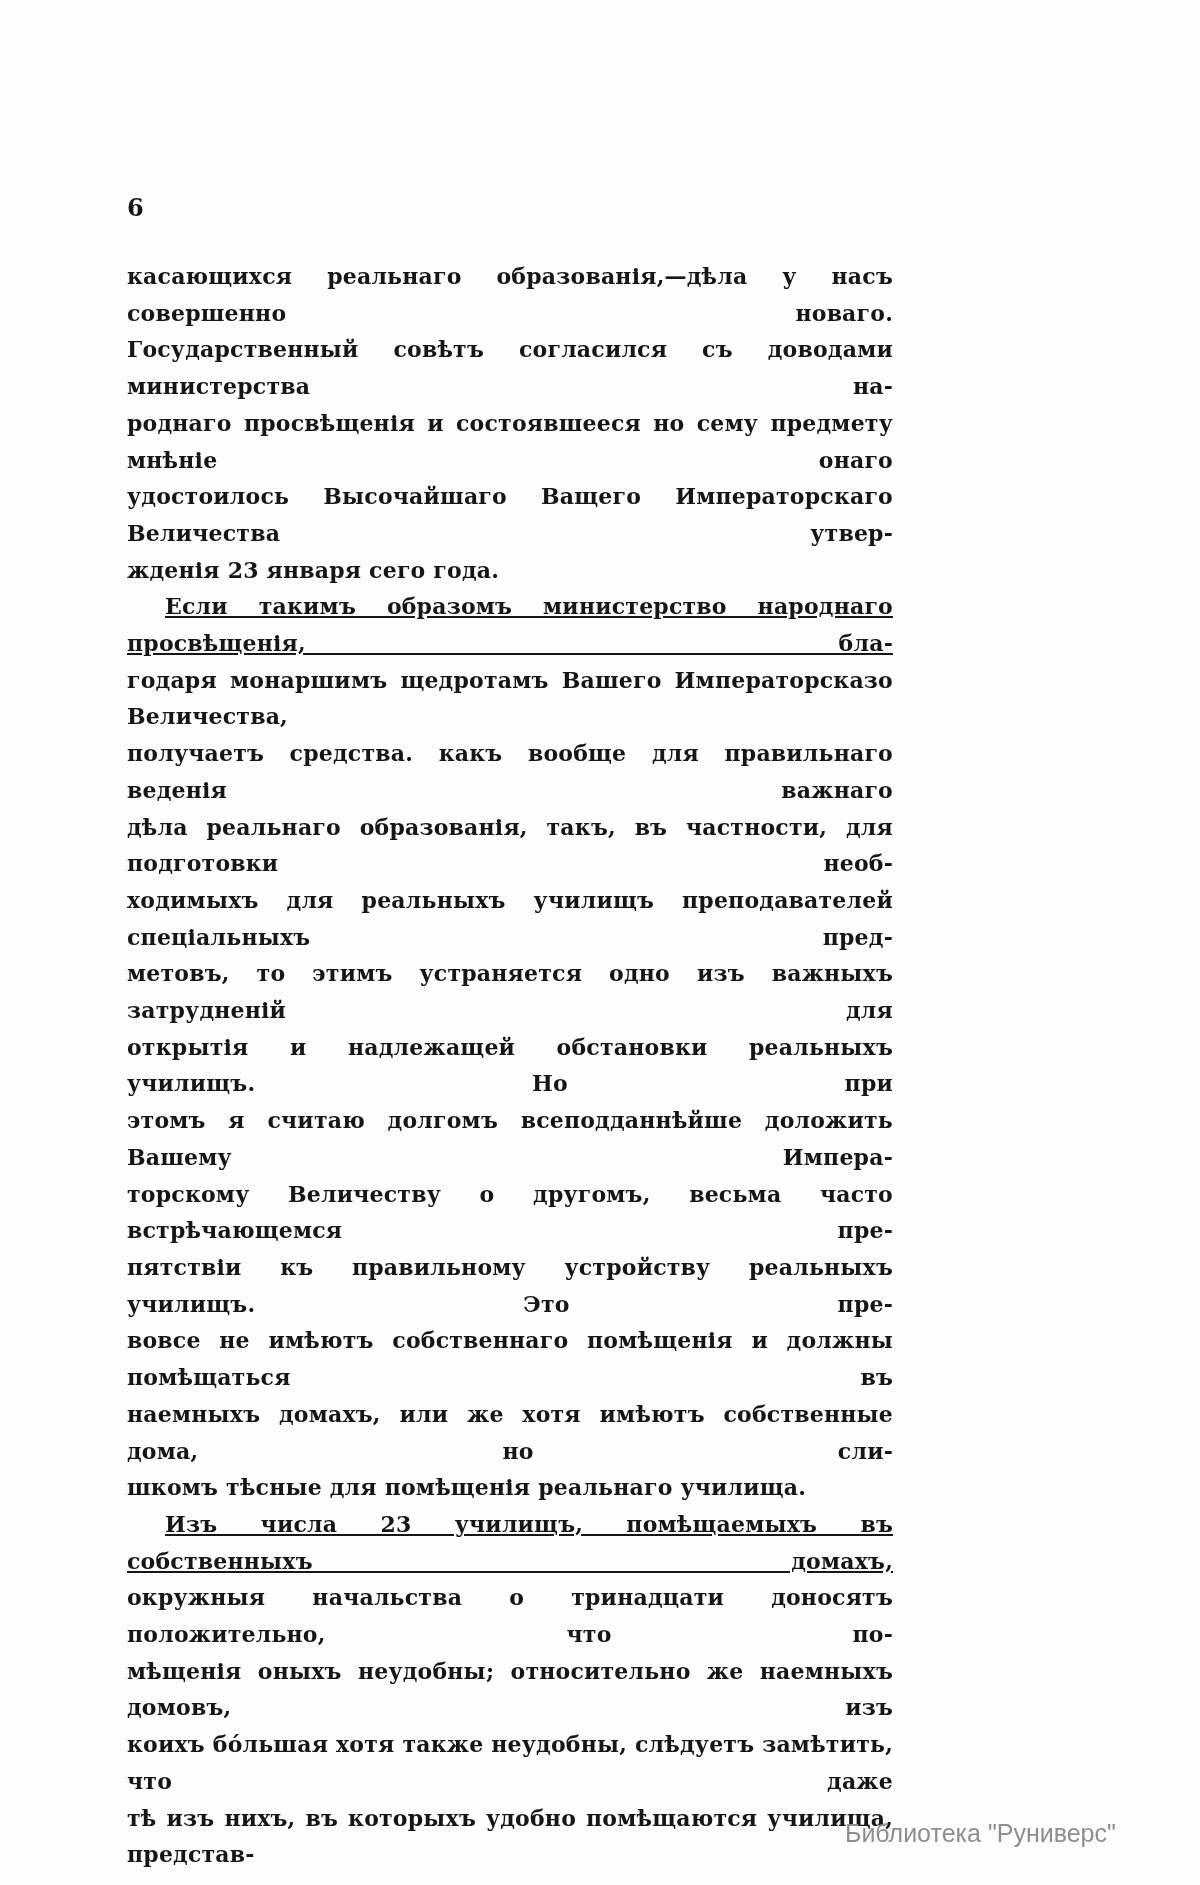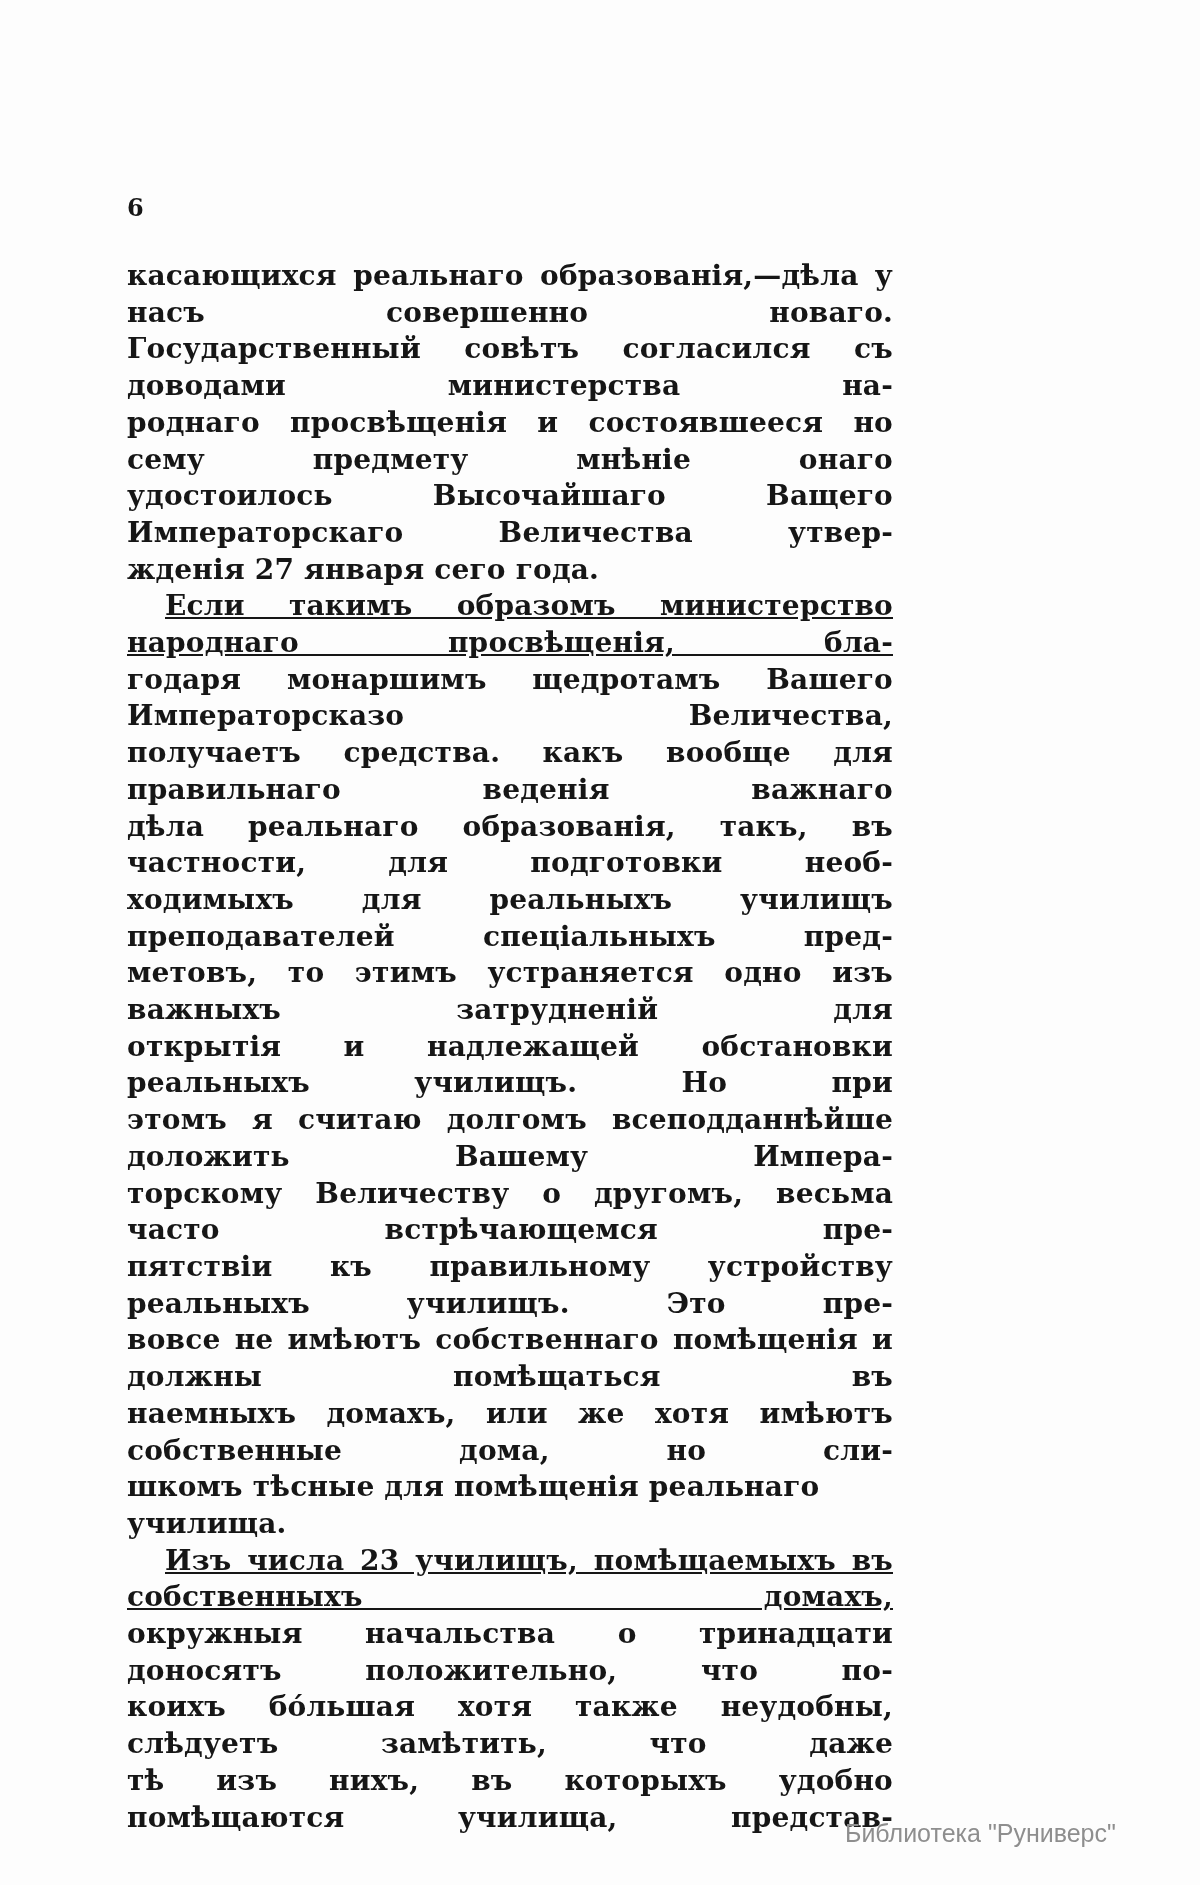--- a/index.html
+++ b/index.html
@@ -41,21 +41,21 @@
     white-space: nowrap;
     transform: translateX(-12px);
   }
   .body-text {
     position: absolute;
     top: 258px;
     left: 127px;
     width: 766px;
   }
   .line {
-    font-size: 28px;
+    font-size: 22px;
     font-weight: 700;
     line-height: 36.7px;
     letter-spacing: 0.2px;
     text-align: justify;
     text-align-last: justify;
     text-justify: inter-word;
     white-space: normal;
     overflow: hidden;
   }
   .line.indent {
@@ -87,35 +87,36 @@
 
   <div class="header">
     <span class="page-number">6</span>
   </div>
 
   <div class="body-text">
       <div class="line">касающихся реальнаго образованія,—дѣла у насъ совершенно новаго.</div>
       <div class="line">Государственный совѣтъ согласился съ доводами министерства на-</div>
       <div class="line">роднаго просвѣщенія и состоявшееся но сему предмету мнѣніе онаго</div>
       <div class="line">удостоилось Высочайшаго Ващего Императорскаго Величества утвер-</div>
-      <div class="line nojust">жденія 27 января сего года.</div>
+      <div class="line nojust">жденія 23 января сего года.</div>
       <div class="line indent">Если такимъ образомъ министерство народнаго просвѣщенія, бла-</div>
       <div class="line">годаря монаршимъ щедротамъ Вашего Императорсказо Величества,</div>
       <div class="line">получаетъ средства. какъ вообще для правильнаго веденія важнаго</div>
       <div class="line">дѣла реальнаго образованія, такъ, въ частности, для подготовки необ-</div>
       <div class="line">ходимыхъ для реальныхъ училищъ преподавателей спеціальныхъ пред-</div>
       <div class="line">метовъ, то этимъ устраняется одно изъ важныхъ затрудненій для</div>
       <div class="line">открытія и надлежащей обстановки реальныхъ училищъ. Но при</div>
       <div class="line">этомъ я считаю долгомъ всеподданнѣйше доложить Вашему Импера-</div>
       <div class="line">торскому Величеству о другомъ, весьма часто встрѣчающемся пре-</div>
       <div class="line">пятствіи къ правильному устройству реальныхъ училищъ. Это пре-</div>
       <div class="line">вовсе не имѣютъ собственнаго помѣщенія и должны помѣщаться въ</div>
       <div class="line">наемныхъ домахъ, или же хотя имѣютъ собственные дома, но сли-</div>
       <div class="line nojust">шкомъ тѣсные для помѣщенія реальнаго училища.</div>
       <div class="line indent">Изъ числа 23 училищъ, помѣщаемыхъ въ собственныхъ домахъ,</div>
       <div class="line">окружныя начальства о тринадцати доносятъ положительно, что по-</div>
+      <div class="line">мѣщенія оныхъ неудобны; относительно же наемныхъ домовъ, изъ</div>
       <div class="line">коихъ бо́льшая хотя также неудобны, слѣдуетъ замѣтить, что даже</div>
       <div class="line">тѣ изъ нихъ, въ которыхъ удобно помѣщаются училища, представ-</div>
     </div>
 
   <div class="watermark">Библиотека "Руниверс"</div>
 
 </div>
 
 </body></html>

